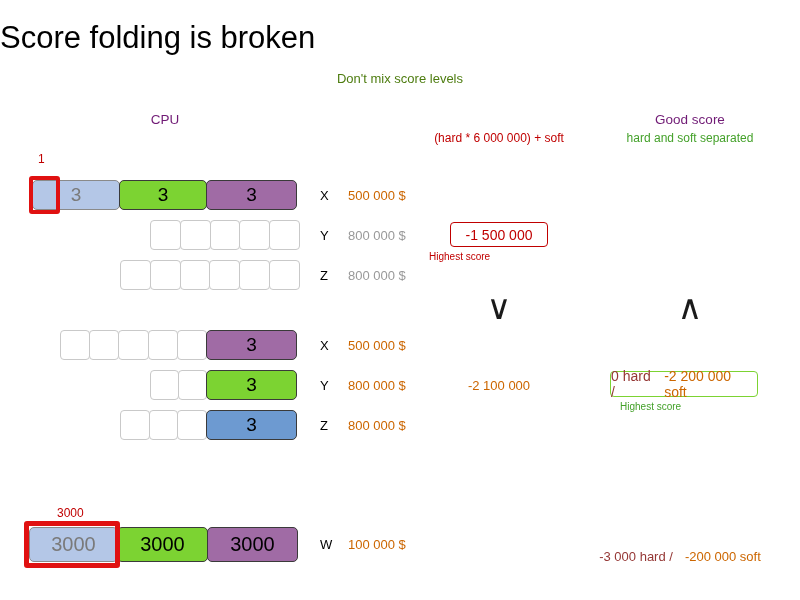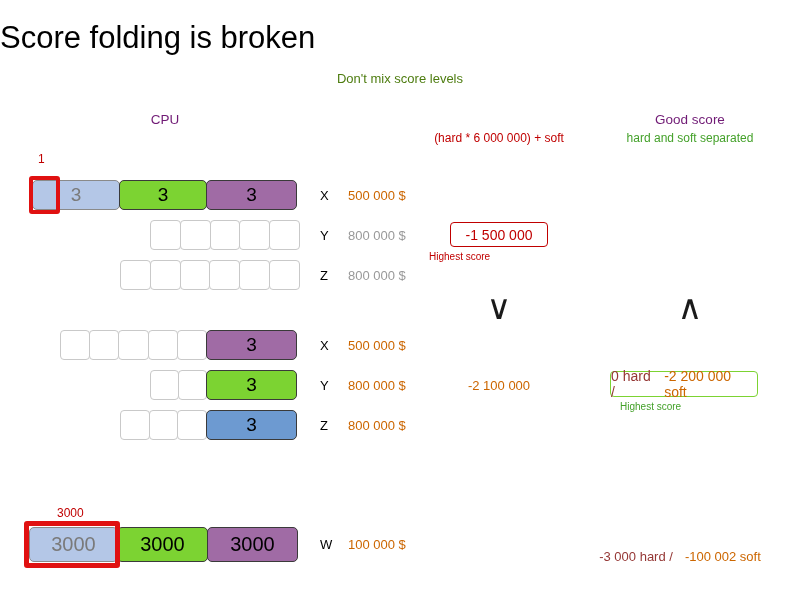--- a/index.html
+++ b/index.html
@@ -141,16 +141,16 @@
 
   <div class="block lightblue tall" style="left:29px;top:527px;width:89px;">3000</div>
   <div class="block green tall" style="left:117px;top:527px;width:91px;">3000</div>
   <div class="block purple tall" style="left:207px;top:527px;width:91px;">3000</div>
   <div class="redframe thick" style="left:24px;top:521px;width:96px;height:47px;"></div>
 
   <div class="rowlabel" style="left:320px;top:537px;">W</div>
   <div class="cost orange-text" style="left:348px;top:537px;">100 000 $</div>
   <div class="pair" style="left:575px;top:537px;width:210px;gap:12px;margin-top:12px;">
     <span class="darkred-text">-3 000 hard /</span>
-    <span class="orange-text">-100 002 soft</span>
+    <span class="orange-text">-200 000 soft</span>
   </div>
 
 </div>
 
 </body></html>

